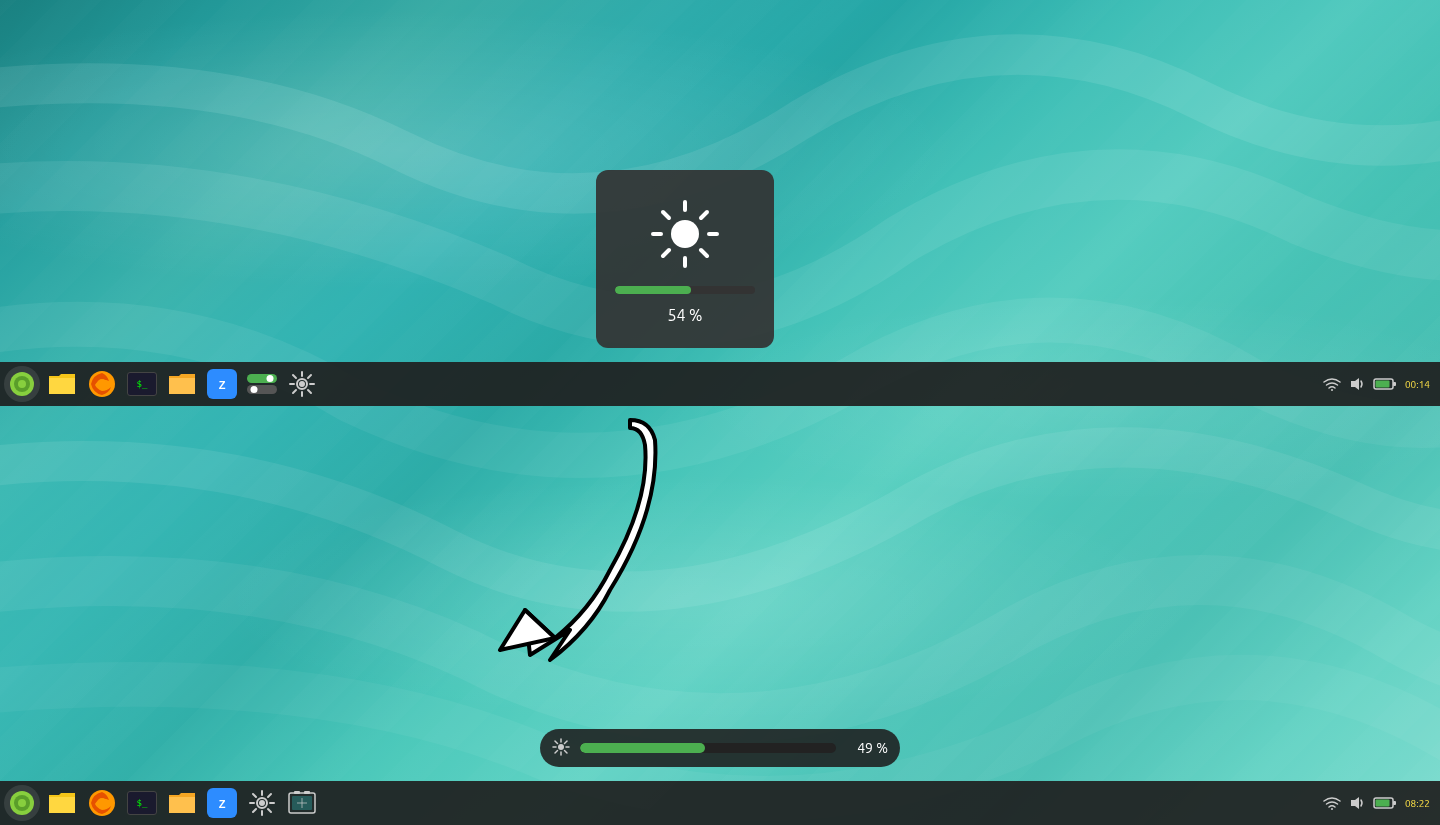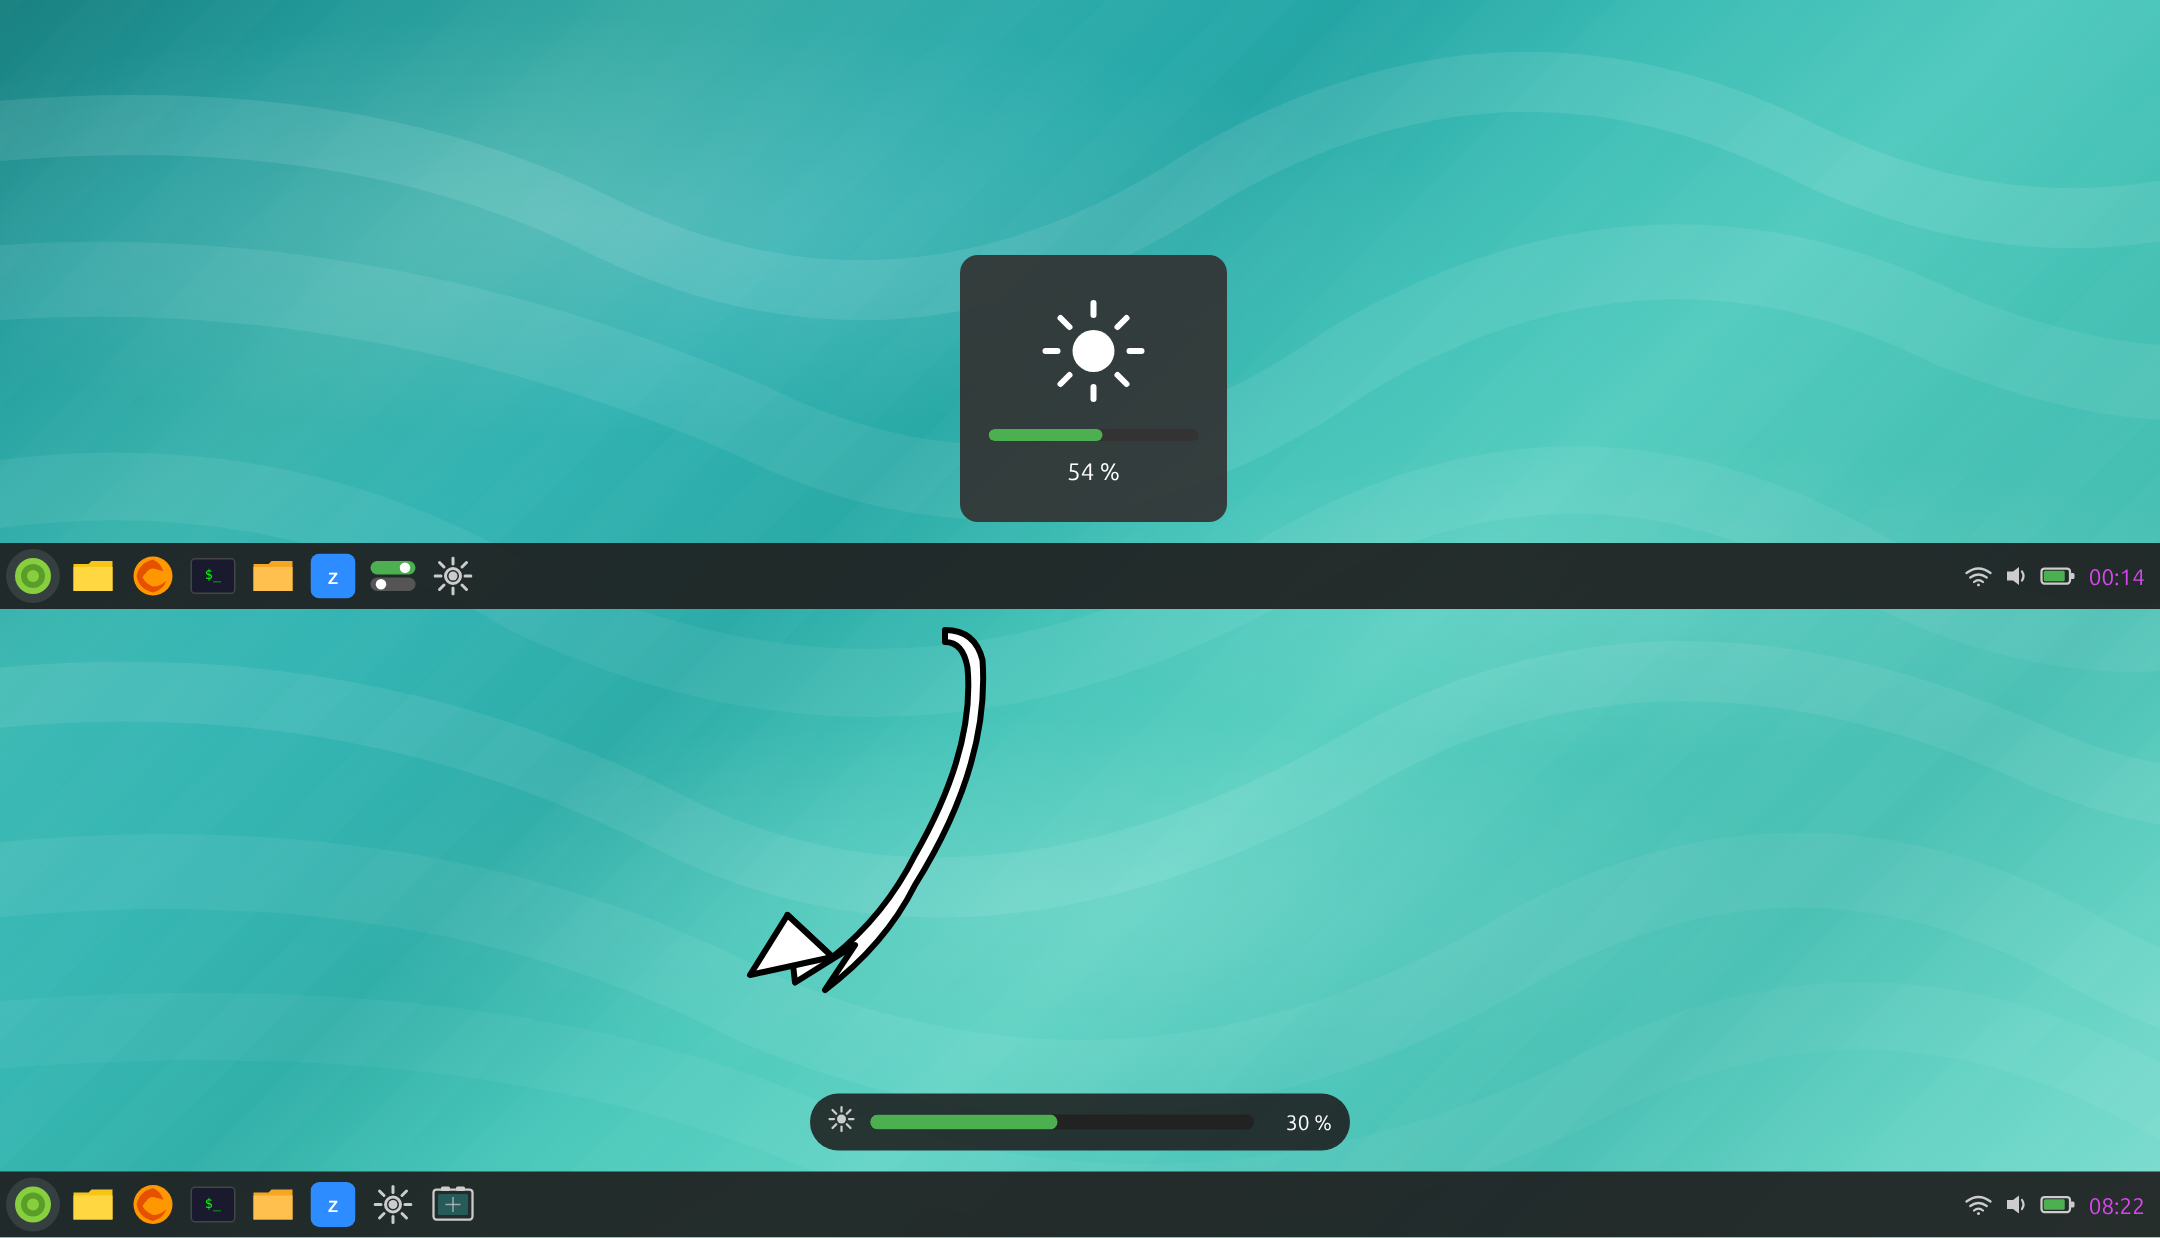--- a/index.html
+++ b/index.html
@@ -145,30 +145,30 @@
     
     .tray-icon {
       color: #ccc;
       font-size: 14px;
       display: flex;
       align-items: center;
       justify-content: center;
     }
 
     .time-display {
-      color: #d946ef;
-      font-size: 15px;
+      color: #fde047;
+      font-size: 10px;
       font-weight: 400;
     }
 
     
     .brightness-osd {
       position: absolute;
       top: 170px;
-      left: 640px;
+      left: 596px;
       width: 178px;
       height: 178px;
       background: rgba(50, 50, 50, 0.92);
       border-radius: 12px;
       display: flex;
       flex-direction: column;
       align-items: center;
       justify-content: center;
       gap: 12px;
       z-index: 200;
@@ -325,21 +325,21 @@
         <line x1="3" y1="3" x2="5.5" y2="5.5" stroke="#ccc" stroke-width="1.5" stroke-linecap="round"></line>
         <line x1="12.5" y1="12.5" x2="15" y2="15" stroke="#ccc" stroke-width="1.5" stroke-linecap="round"></line>
         <line x1="15" y1="3" x2="12.5" y2="5.5" stroke="#ccc" stroke-width="1.5" stroke-linecap="round"></line>
         <line x1="5.5" y1="12.5" x2="3" y2="15" stroke="#ccc" stroke-width="1.5" stroke-linecap="round"></line>
         <circle cx="9" cy="9" r="3" fill="#ccc"></circle>
       </svg>
     </div>
     <div class="slider-track">
       <div class="slider-fill" style="width: 49%"></div>
     </div>
-    <div class="slider-percentage">30 %</div>
+    <div class="slider-percentage">49 %</div>
   </div>
 
 </div>
 
 <div class="taskbar-top">
   <div class="taskbar-left">
 
     <div class="taskbar-icon mint-menu">
       <svg class="mint-logo" viewBox="0 0 26 26">
         <circle cx="13" cy="13" r="12" fill="#87CF3E"></circle>

